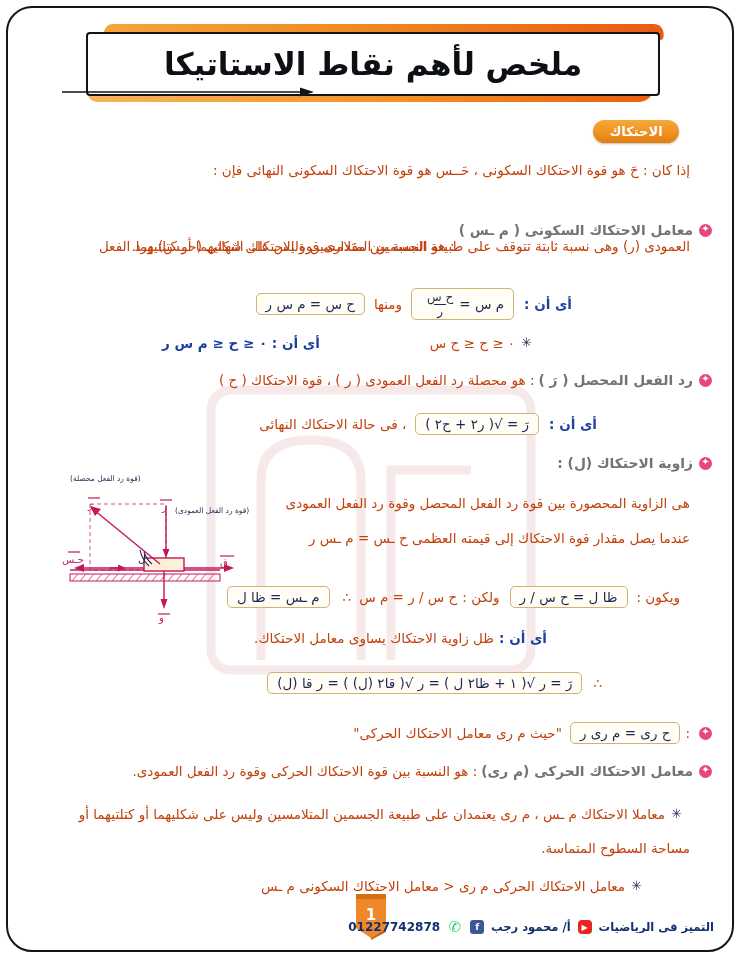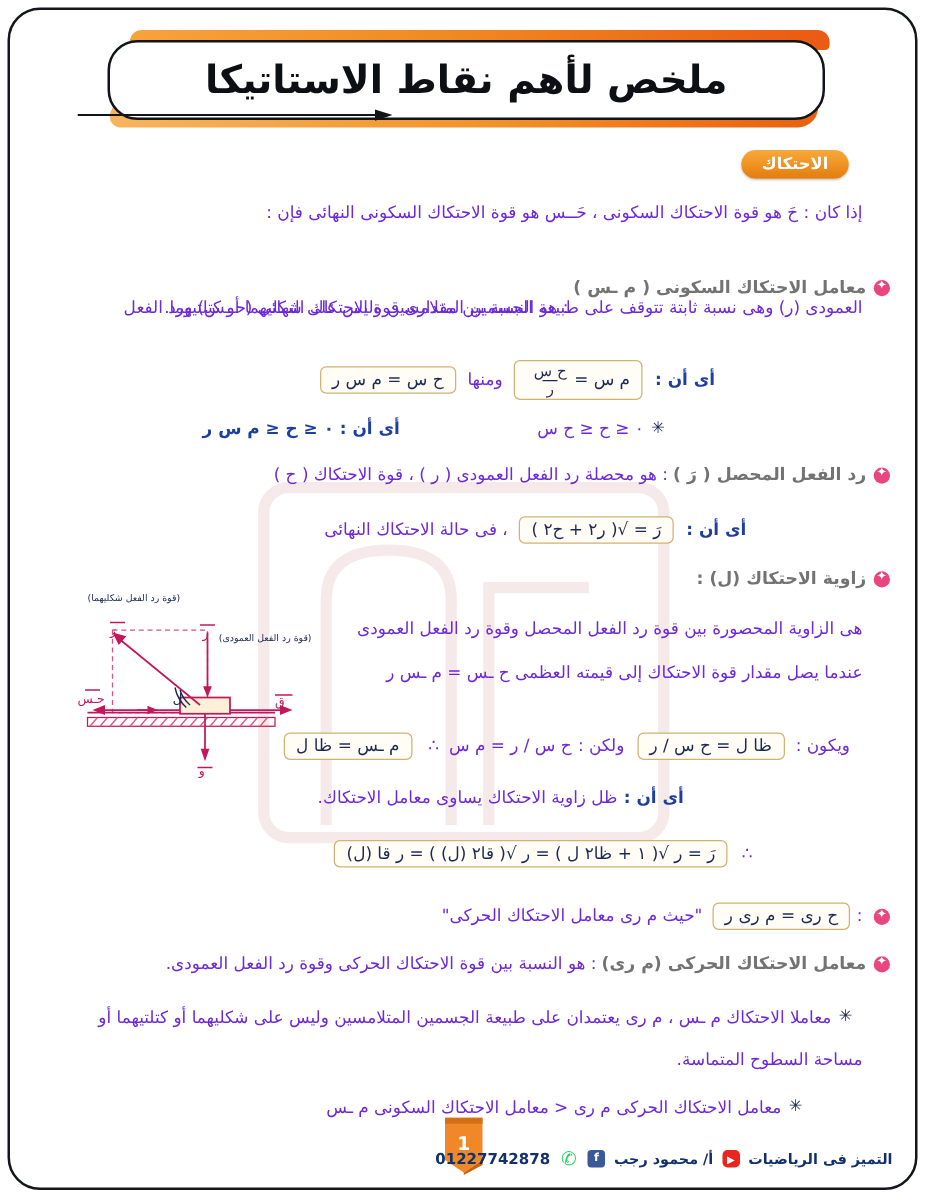--- a/index.html
+++ b/index.html
@@ -59,21 +59,21 @@
     background: linear-gradient(90deg, #f9b45c 0%, #f2912a 55%, #e9600f 100%);
     border-radius: 12px 4px 14px 10px;
     transform: skewX(-7deg);
   }
   .title-box {
     position: absolute;
     left: 22px; top: 10px;
     width: 570px; height: 60px;
     background: #ffffff;
     border: 2.5px solid #111418;
-    border-radius: 24px;
+    border-radius: 4px;
     display: flex;
     align-items: center;
     justify-content: center;
   }
   .title-text {
     font-size: 31px;
     font-weight: bold;
     color: #0c0f14;
     letter-spacing: 0.5px;
     white-space: nowrap;
@@ -106,21 +106,21 @@
     display: flex;
     align-items: center;
     flex-direction: row;
     white-space: nowrap;
     font-size: 13.5px;
     line-height: 1.2;
   }
   .row.right { right: 52px; }
   .bullet-row { right: 30px; }
 
-  .txt { font-size: 13.5px; color: #6d28d9; }
+  .txt { font-size: 13.5px; color: #c2410c; }
   .hdr { font-size: 13.8px; font-weight: bold; color: #737373; }
 
   
   .star {
     display: inline-block;
     width: 13px; height: 13px;
     border-radius: 50%;
     background: #e8467c;
     position: relative;
     margin-left: 6px;
@@ -414,21 +414,21 @@
 
       <path d="M96 74 A 26 26 0 0 0 104 86" fill="none" stroke="#1b2a52" stroke-width="1.1"></path>
       <path d="M92 72 A 30 30 0 0 0 101 88" fill="none" stroke="#1b2a52" stroke-width="1.1"></path>
 
       <line x1="40" y1="20" x2="52" y2="20" stroke="#c2185b" stroke-width="1.2"></line>
       <line x1="112" y1="22" x2="124" y2="22" stroke="#c2185b" stroke-width="1.2"></line>
       <line x1="172" y1="78" x2="186" y2="78" stroke="#c2185b" stroke-width="1.2"></line>
       <line x1="20" y1="74" x2="32" y2="74" stroke="#c2185b" stroke-width="1.2"></line>
       <line x1="110" y1="136" x2="122" y2="136" stroke="#c2185b" stroke-width="1.2"></line>
     </svg>
-    <div class="diagram-cap" style="left:22px; top:-4px;">(قوة رد الفعل شكليهما)</div>
+    <div class="diagram-cap" style="left:22px; top:-4px;">(قوة رد الفعل محصلة)</div>
     <div class="diagram-cap" style="left:127px; top:28px;">(قوة رد الفعل العمودى)</div>
     <div class="diagram-cap" style="left:40px; top:22px; font-size:10px; color:#c2185b;">رَ</div>
     <div class="diagram-cap" style="left:114px; top:24px; font-size:10px; color:#c2185b;">ر</div>
     <div class="diagram-cap" style="left:14px; top:76px; font-size:10px; color:#c2185b;">حـس</div>
     <div class="diagram-cap" style="left:172px; top:79px; font-size:10px; color:#c2185b;">ق</div>
     <div class="diagram-cap" style="left:111px; top:134px; font-size:10px; color:#c2185b;">و</div>
     <div class="diagram-cap" style="left:90px; top:74px; font-size:11px; color:#1b2a52;">ل</div>
   </div>
 
   <div class="footer">

